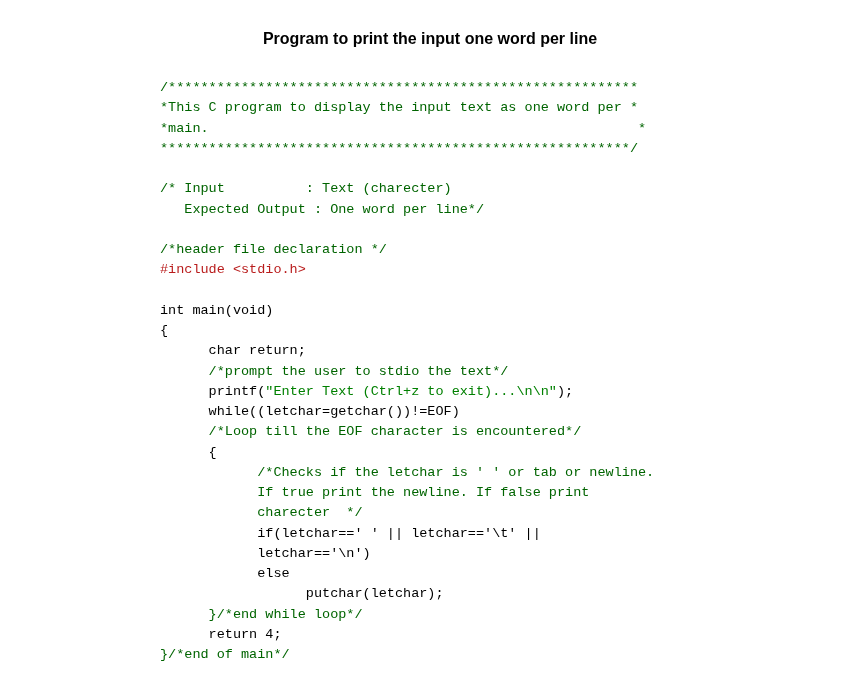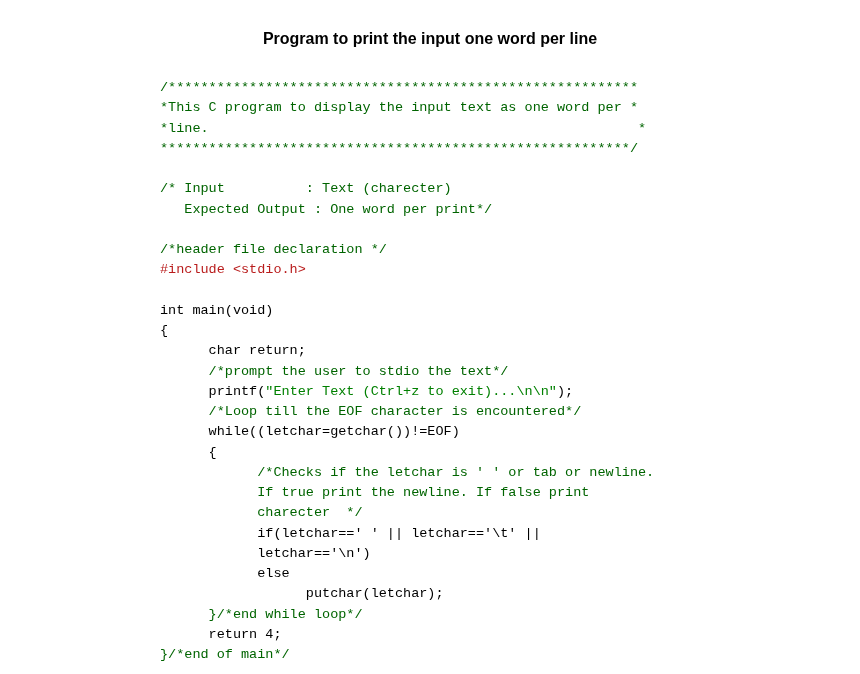--- a/index.html
+++ b/index.html
@@ -54,36 +54,36 @@
     }
   </style>
 </head>
 <body>
 
 <div class="page-title">Program to print the input one word per line</div>
 
 <div class="code-block">
   <div class="code-line comment">/**********************************************************</div>
   <div class="code-line comment">*This C program to display the input text as one word per *</div>
-  <div class="code-line comment">*line.                                                     *</div>
+  <div class="code-line comment">*main.                                                     *</div>
   <div class="code-line comment">**********************************************************/</div>
   <div class="code-line">&nbsp;</div>
   <div class="code-line comment">/* Input          : Text (charecter)</div>
-  <div class="code-line comment">   Expected Output : One word per print*/</div>
+  <div class="code-line comment">   Expected Output : One word per line*/</div>
   <div class="code-line">&nbsp;</div>
   <div class="code-line comment">/*header file declaration */</div>
   <div class="code-line preprocessor">#include &lt;stdio.h&gt;</div>
   <div class="code-line">&nbsp;</div>
   <div class="code-line normal">int main(void)</div>
   <div class="code-line normal">{</div>
   <div class="code-line normal">      char return;</div>
   <div class="code-line comment">      /*prompt the user to stdio the text*/</div>
   <div class="code-line normal">      printf(<span class="string">"Enter Text (Ctrl+z to exit)...\n\n"</span>);</div>
+  <div class="code-line normal">      while((letchar=getchar())!=EOF)</div>
   <div class="code-line comment">      /*Loop till the EOF character is encountered*/</div>
-  <div class="code-line normal">      while((letchar=getchar())!=EOF)</div>
   <div class="code-line normal">      {</div>
   <div class="code-line comment">            /*Checks if the letchar is ' ' or tab or newline.</div>
   <div class="code-line comment">            If true print the newline. If false print</div>
   <div class="code-line comment">            charecter  */</div>
   <div class="code-line normal">            if(letchar==' ' || letchar=='\t' ||</div>
   <div class="code-line normal">            letchar=='\n')</div>
   <div class="code-line normal">            else</div>
   <div class="code-line normal">                  putchar(letchar);</div>
   <div class="code-line comment">      }/*end while loop*/</div>
   <div class="code-line normal">      return 4;</div>

